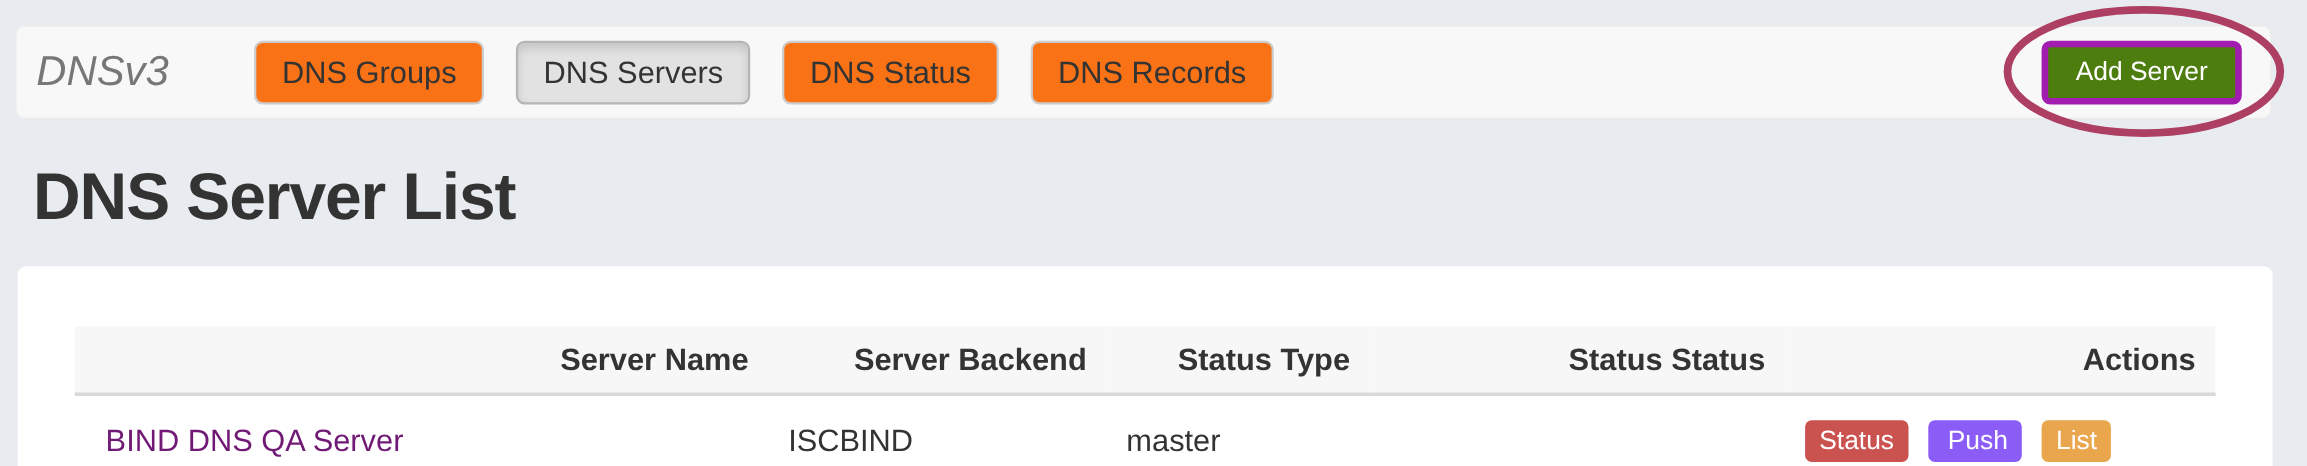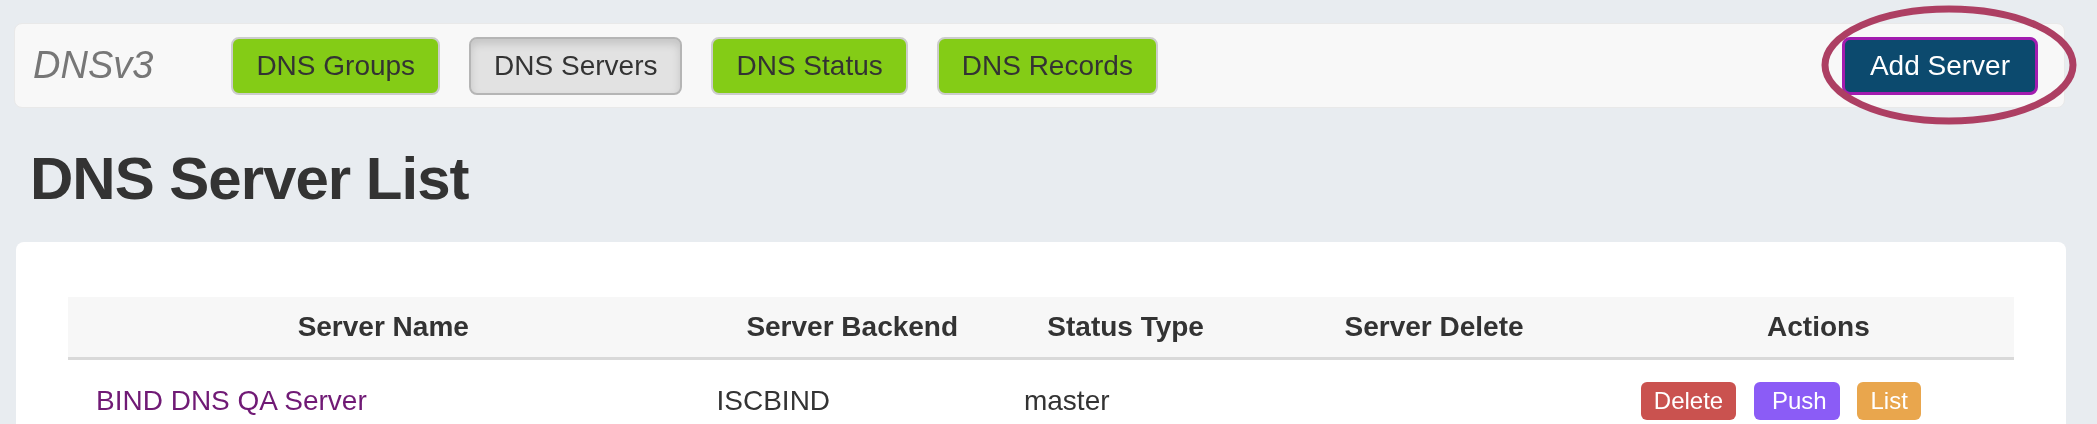--- a/index.html
+++ b/index.html
@@ -24,39 +24,39 @@
   .brand {
     font-size:38px; color:#777;
     margin-right:78px;
     text-decoration:none;
     white-space:nowrap;
     font-style:italic;
   }
   .nav-btn {
     font-family:"Liberation Sans", sans-serif;
     font-size:28px; color:#333;
-    background:#84cc16;
+    background:#f97316;
     border:2px solid #ccc;
     border-radius:8px;
     height:58px; padding:0 23px;
     margin-right:29px;
     cursor:pointer;
     white-space:nowrap;
   }
   .nav-btn.active {
     background:#e2e2e2;
     border-color:#b5b5b5;
     box-shadow:inset 0 5px 9px rgba(0,0,0,0.13);
   }
   .add-btn {
     font-family:"Liberation Sans", sans-serif;
     margin-left:auto;
-    font-size:28px; color:#fff;
-    background:#0c4a6e;
-    border:3px solid #a21caf;
+    font-size:24px; color:#fff;
+    background:#4d7c0f;
+    border:6px solid #a21caf;
     border-radius:8px;
     height:58px; padding:0 25px;
     cursor:pointer;
     white-space:nowrap;
   }
 
   
   .annotation {
     position:absolute; left:1820px; top:4px;
     width:258px; height:122px;
@@ -80,21 +80,21 @@
     border-radius:8px;
     padding:55px 52px 0 52px;
   }
   table {
     width:100%;
     border-collapse:collapse;
     font-size:28px;
   }
   thead th {
     background:#f7f7f7;
-    text-align:center;
+    text-align:right;
     font-weight:bold;
     padding:14px 18px;
     border-bottom:3px solid #d9d9d9;
     white-space:nowrap;
   }
   tbody td {
     padding:22px 18px 24px 18px;
     vertical-align:middle;
     white-space:nowrap;
   }
@@ -141,33 +141,33 @@
         <col style="width:15.8%">
         <col style="width:12.3%">
         <col style="width:19.4%">
         <col style="width:20.1%">
     </colgroup>
     <thead>
       <tr>
         <th>Server Name</th>
         <th>Server Backend</th>
         <th>Status Type</th>
-        <th>Server Delete</th>
+        <th>Status Status</th>
         <th>Actions</th>
       </tr>
     </thead>
     <tbody>
       <tr>
         <td>
           <a class="server-link">BIND DNS QA Server</a>
         </td>
         <td>ISCBIND</td>
         <td>master</td>
         <td></td>
         <td>
-          <button class="action-btn btn-delete">Delete</button>
+          <button class="action-btn btn-delete">Status</button>
           <button class="action-btn btn-push">Push</button>
           <button class="action-btn btn-perms">List</button>
         </td>
       </tr>
     </tbody>
   </table>
 </div>
 
 </body></html>

